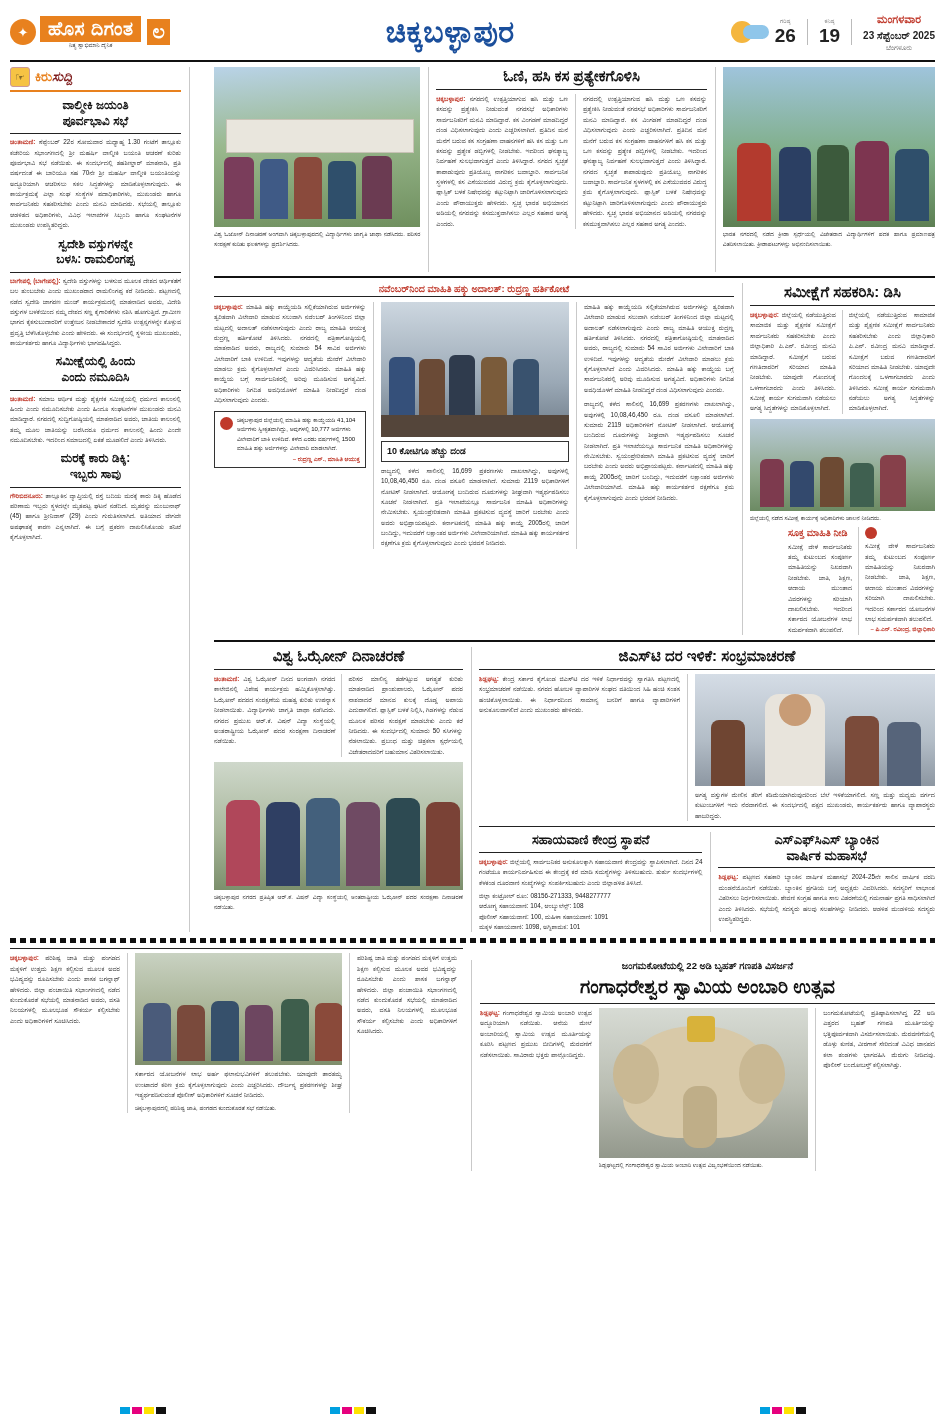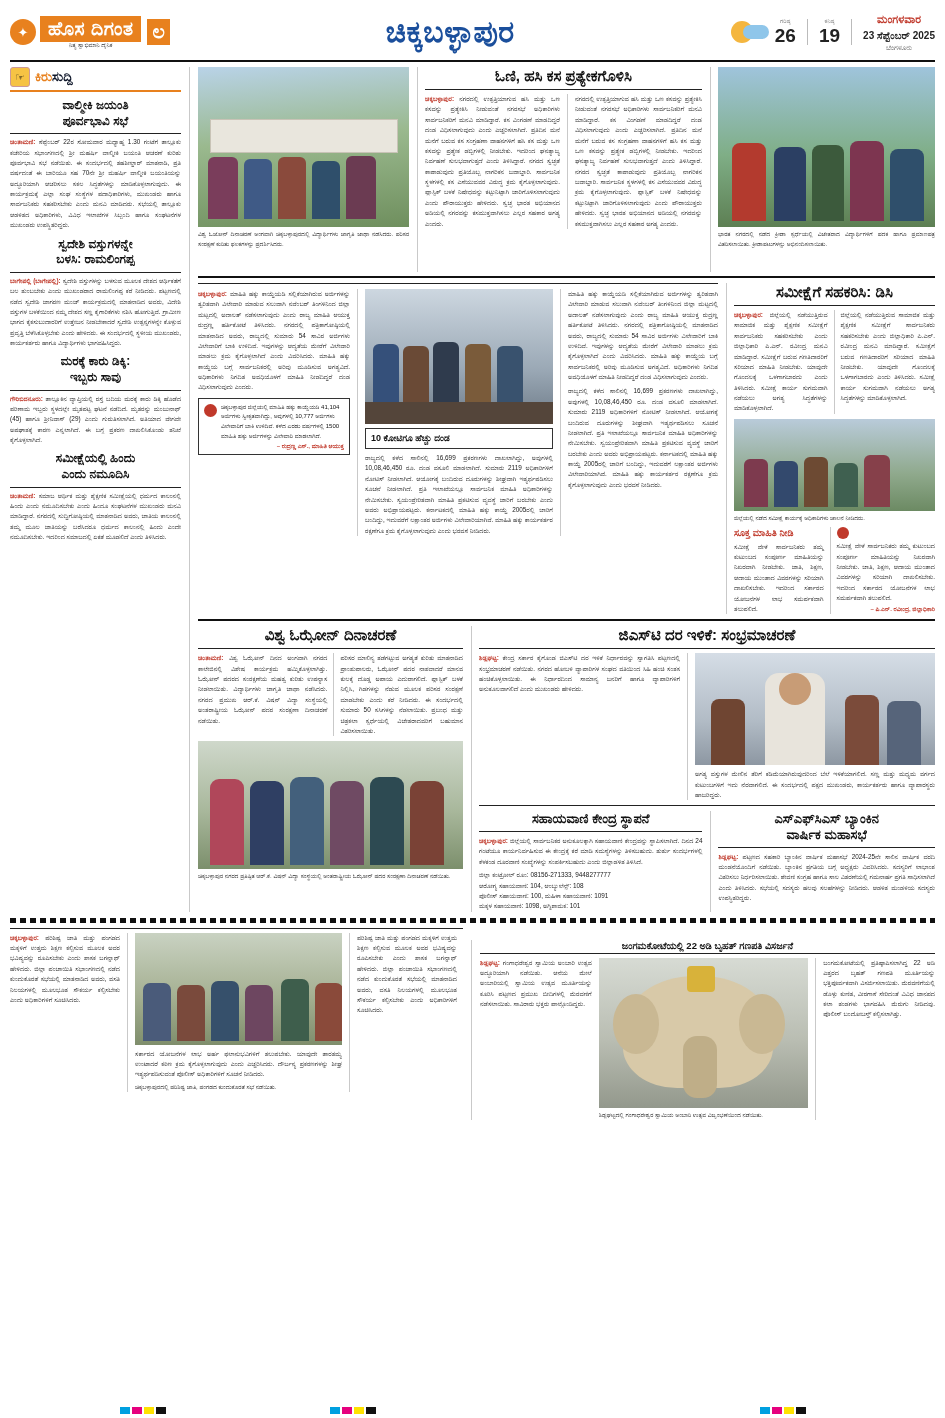--- a/index.html
+++ b/index.html
@@ -51,21 +51,21 @@
   .head-red { color:#c0392b; }
   .bighead { font-size:27px; font-weight:bold; text-align:center; letter-spacing:0px; line-height:1.15; color:#111;}
   .medhead { font-size:15px; font-weight:bold; text-align:center; line-height:1.2; color:#111;}
   .smallhead { font-size:12.5px; font-weight:bold; text-align:center; line-height:1.2;}
 
   
   .kiru-tab { display:flex; align-items:center; gap:5px; background:#fff; border-bottom:2px solid #e8811e; padding-bottom:3px;}
   .kiru-icon { width:20px; height:20px; background:#f6c344; border:1px solid #c99; border-radius:3px; display:flex; align-items:center; justify-content:center; font-size:11px;}
   .kiru-text { font-size:13px; font-weight:bold; }
   .kiru-text .k1 { color:#e8811e; }
-  .kiru-text .k2 { color:#0f172a; }
+  .kiru-text .k2 { color:#7f1d1d;font-style:italic; }
 
   .sb-head { font-size:12px; font-weight:bold; text-align:center; line-height:1.3; margin:6px 0 4px; }
 
   
   .inset { border:1px solid #333; padding:4px 5px; }
 
   .byline { font-size:6px; font-weight:bold; text-align:right; color:#c0392b; padding-top:2px;}
 
   
   .colorbar { position:absolute; bottom:4px; display:flex; gap:2px; }
@@ -132,35 +132,35 @@
       </div>
 
       <div style="margin-top:6px;">
         <div class="sb-head" style="white-space:pre-line;">ಸ್ವದೇಶಿ ವಸ್ತುಗಳನ್ನೇ
 ಬಳಸಿ: ರಾಮಲಿಂಗಪ್ಪ</div>
         <div class="rule" style="margin-bottom:3px;"></div>
         <div class="kn"><span class="hl">ಬಾಗೇಪಲ್ಲಿ (ಬಾಗೇಪಲ್ಲಿ):</span> <span>ಸ್ವದೇಶಿ ವಸ್ತುಗಳನ್ನು ಬಳಸುವ ಮೂಲಕ ದೇಶದ ಆರ್ಥಿಕತೆಗೆ ಬಲ ತುಂಬಬೇಕು ಎಂದು ಮುಖಂಡರಾದ ರಾಮಲಿಂಗಪ್ಪ ಕರೆ ನೀಡಿದರು. ಪಟ್ಟಣದಲ್ಲಿ ನಡೆದ ಸ್ವದೇಶಿ ಜಾಗರಣ ಮಂಚ್ ಕಾರ್ಯಕ್ರಮದಲ್ಲಿ ಮಾತನಾಡಿದ ಅವರು, ವಿದೇಶಿ ವಸ್ತುಗಳ ಬಳಕೆಯಿಂದ ನಮ್ಮ ದೇಶದ ಸಣ್ಣ ಕೈಗಾರಿಕೆಗಳು ನಶಿಸಿ ಹೋಗುತ್ತಿವೆ. ಗ್ರಾಮೀಣ ಭಾಗದ ಕೈಕಸುಬುದಾರರಿಗೆ ಉತ್ತೇಜನ ನೀಡಬೇಕಾದರೆ ಸ್ವದೇಶಿ ಉತ್ಪನ್ನಗಳನ್ನೇ ಕೊಳ್ಳುವ ಪ್ರವೃತ್ತಿ ಬೆಳೆಸಿಕೊಳ್ಳಬೇಕು ಎಂದು ಹೇಳಿದರು. ಈ ಸಂದರ್ಭದಲ್ಲಿ ಸ್ಥಳೀಯ ಮುಖಂಡರು, ಕಾರ್ಯಕರ್ತರು ಹಾಗೂ ವಿದ್ಯಾರ್ಥಿಗಳು ಭಾಗವಹಿಸಿದ್ದರು.</span></div>
       </div>
 
       <div style="margin-top:6px;">
+        <div class="sb-head" style="white-space:pre-line;">ಸಮೀಕ್ಷೆಯಲ್ಲಿ ಹಿಂದು
+ಎಂದು ನಮೂದಿಸಿ</div>
+        <div class="rule" style="margin-bottom:3px;"></div>
+        <div class="kn"><span class="hl">ಚಿಂತಾಮಣಿ:</span> <span>ಸಮಾಜ ಆರ್ಥಿಕ ಮತ್ತು ಶೈಕ್ಷಣಿಕ ಸಮೀಕ್ಷೆಯಲ್ಲಿ ಧರ್ಮದ ಕಾಲಂನಲ್ಲಿ ಹಿಂದು ಎಂದು ನಮೂದಿಸಬೇಕು ಎಂದು ಹಿಂದೂ ಸಂಘಟನೆಗಳ ಮುಖಂಡರು ಮನವಿ ಮಾಡಿದ್ದಾರೆ. ನಗರದಲ್ಲಿ ಸುದ್ದಿಗೋಷ್ಠಿಯಲ್ಲಿ ಮಾತನಾಡಿದ ಅವರು, ಜಾತಿಯ ಕಾಲಂನಲ್ಲಿ ತಮ್ಮ ಮೂಲ ಜಾತಿಯನ್ನು ಬರೆಸಿದರೂ ಧರ್ಮದ ಕಾಲಂನಲ್ಲಿ ಹಿಂದು ಎಂದೇ ನಮೂದಿಸಬೇಕು. ಇದರಿಂದ ಸಮಾಜದಲ್ಲಿ ಏಕತೆ ಮೂಡಲಿದೆ ಎಂದು ತಿಳಿಸಿದರು.</span></div>
+      </div>
+
+      <div style="margin-top:6px;">
         <div class="sb-head" style="white-space:pre-line;">ಮರಕ್ಕೆ ಕಾರು ಡಿಕ್ಕಿ:
 ಇಬ್ಬರು ಸಾವು</div>
         <div class="rule" style="margin-bottom:3px;"></div>
         <div class="kn"><span class="hl">ಗೌರಿಬಿದನೂರು:</span> <span>ತಾಲ್ಲೂಕಿನ ವ್ಯಾಪ್ತಿಯಲ್ಲಿ ರಸ್ತೆ ಬದಿಯ ಮರಕ್ಕೆ ಕಾರು ಡಿಕ್ಕಿ ಹೊಡೆದ ಪರಿಣಾಮ ಇಬ್ಬರು ಸ್ಥಳದಲ್ಲೇ ಮೃತಪಟ್ಟ ಘಟನೆ ನಡೆದಿದೆ. ಮೃತರನ್ನು ಮಂಜುನಾಥ್ (45) ಹಾಗೂ ಶ್ರೀನಿವಾಸ್ (29) ಎಂದು ಗುರುತಿಸಲಾಗಿದೆ. ಅತಿಯಾದ ವೇಗವೇ ಅಪಘಾತಕ್ಕೆ ಕಾರಣ ಎನ್ನಲಾಗಿದೆ. ಈ ಬಗ್ಗೆ ಪ್ರಕರಣ ದಾಖಲಿಸಿಕೊಂಡು ತನಿಖೆ ಕೈಗೊಳ್ಳಲಾಗಿದೆ.</span></div>
       </div>
-
-      <div style="margin-top:6px;">
-        <div class="sb-head" style="white-space:pre-line;">ಸಮೀಕ್ಷೆಯಲ್ಲಿ ಹಿಂದು
-ಎಂದು ನಮೂದಿಸಿ</div>
-        <div class="rule" style="margin-bottom:3px;"></div>
-        <div class="kn"><span class="hl">ಚಿಂತಾಮಣಿ:</span> <span>ಸಮಾಜ ಆರ್ಥಿಕ ಮತ್ತು ಶೈಕ್ಷಣಿಕ ಸಮೀಕ್ಷೆಯಲ್ಲಿ ಧರ್ಮದ ಕಾಲಂನಲ್ಲಿ ಹಿಂದು ಎಂದು ನಮೂದಿಸಬೇಕು ಎಂದು ಹಿಂದೂ ಸಂಘಟನೆಗಳ ಮುಖಂಡರು ಮನವಿ ಮಾಡಿದ್ದಾರೆ. ನಗರದಲ್ಲಿ ಸುದ್ದಿಗೋಷ್ಠಿಯಲ್ಲಿ ಮಾತನಾಡಿದ ಅವರು, ಜಾತಿಯ ಕಾಲಂನಲ್ಲಿ ತಮ್ಮ ಮೂಲ ಜಾತಿಯನ್ನು ಬರೆಸಿದರೂ ಧರ್ಮದ ಕಾಲಂನಲ್ಲಿ ಹಿಂದು ಎಂದೇ ನಮೂದಿಸಬೇಕು. ಇದರಿಂದ ಸಮಾಜದಲ್ಲಿ ಏಕತೆ ಮೂಡಲಿದೆ ಎಂದು ತಿಳಿಸಿದರು.</span></div>
-      </div>
-    </div>
-
-    <div class="col vline" style="width:746px; padding-left:8px;">
+    </div>
+
+    <div class="col vline" style="width:746px; padding-left:24px;">
 
       <div class="band" style="height:205px;">
         <div style="width:212px;">
           <div class="photo" style="height:160px;background:linear-gradient(175deg,#b9d3e8 0%,#9ab98e 45%,#6f8f5e 100%);">
             <div style="position:absolute;left:12px;top:52px;width:188px;height:34px;background:#e9e6dd;border:1px solid #c8c3b6;"></div>
             <div style="position:absolute;left:10px;bottom:8px;width:30px;height:62px;background:#7a3d5b;border-radius:6px 6px 0 0;"></div>
             <div style="position:absolute;left:46px;bottom:8px;width:28px;height:60px;background:#3f5a86;border-radius:6px 6px 0 0;"></div>
             <div style="position:absolute;left:80px;bottom:8px;width:28px;height:62px;background:#8a4a3c;border-radius:6px 6px 0 0;"></div>
             <div style="position:absolute;left:114px;bottom:8px;width:28px;height:58px;background:#2f4f6b;border-radius:6px 6px 0 0;"></div>
             <div style="position:absolute;left:148px;bottom:8px;width:30px;height:63px;background:#6b3b52;border-radius:6px 6px 0 0;"></div>
@@ -187,20 +187,21 @@
           </div>
           <div class="cap">ಭಾರತ ನಗರದಲ್ಲಿ ನಡೆದ ಕ್ರೀಡಾ ಸ್ಪರ್ಧೆಯಲ್ಲಿ ವಿಜೇತರಾದ ವಿದ್ಯಾರ್ಥಿಗಳಿಗೆ ಪದಕ ಹಾಗೂ ಪ್ರಮಾಣಪತ್ರ ವಿತರಿಸಲಾಯಿತು. ಕ್ರೀಡಾಪಟುಗಳನ್ನು ಅಭಿನಂದಿಸಲಾಯಿತು.</div>
         </div>
       </div>
 
       <div class="rule2" style="margin:4px 0 5px;"></div>
 
       <div class="band">
 
         <div style="width:520px;">
+          <div class="kicker head-red">ನವೆಂಬರ್‌ನಿಂದ ಮಾಹಿತಿ ಹಕ್ಕು ಅದಾಲತ್: ರುದ್ರಣ್ಣ ಹರ್ತಿಕೋಟೆ</div>
           <div class="rule" style="margin-bottom:5px;"></div>
 
           <div style="display:flex;gap:7px;">
 
             <div style="width:152px;">
               <div class="kn"><span class="hl">ಚಿಕ್ಕಬಳ್ಳಾಪುರ:</span> <span>ಮಾಹಿತಿ ಹಕ್ಕು ಕಾಯ್ದೆಯಡಿ ಸಲ್ಲಿಕೆಯಾಗಿರುವ ಅರ್ಜಿಗಳನ್ನು ತ್ವರಿತವಾಗಿ ವಿಲೇವಾರಿ ಮಾಡುವ ಸಲುವಾಗಿ ನವೆಂಬರ್ ತಿಂಗಳಿನಿಂದ ಜಿಲ್ಲಾ ಮಟ್ಟದಲ್ಲಿ ಅದಾಲತ್ ನಡೆಸಲಾಗುವುದು ಎಂದು ರಾಜ್ಯ ಮಾಹಿತಿ ಆಯುಕ್ತ ರುದ್ರಣ್ಣ ಹರ್ತಿಕೋಟೆ ತಿಳಿಸಿದರು. ನಗರದಲ್ಲಿ ಪತ್ರಿಕಾಗೋಷ್ಠಿಯಲ್ಲಿ ಮಾತನಾಡಿದ ಅವರು, ರಾಜ್ಯದಲ್ಲಿ ಸುಮಾರು 54 ಸಾವಿರ ಅರ್ಜಿಗಳು ವಿಲೇವಾರಿಗೆ ಬಾಕಿ ಉಳಿದಿವೆ. ಇವುಗಳನ್ನು ಆದ್ಯತೆಯ ಮೇರೆಗೆ ವಿಲೇವಾರಿ ಮಾಡಲು ಕ್ರಮ ಕೈಗೊಳ್ಳಲಾಗಿದೆ ಎಂದು ವಿವರಿಸಿದರು. ಮಾಹಿತಿ ಹಕ್ಕು ಕಾಯ್ದೆಯ ಬಗ್ಗೆ ಸಾರ್ವಜನಿಕರಲ್ಲಿ ಅರಿವು ಮೂಡಿಸುವ ಅಗತ್ಯವಿದೆ. ಅಧಿಕಾರಿಗಳು ನಿಗದಿತ ಅವಧಿಯೊಳಗೆ ಮಾಹಿತಿ ನೀಡದಿದ್ದರೆ ದಂಡ ವಿಧಿಸಲಾಗುವುದು ಎಂದರು.</span></div>
               <div class="inset" style="margin-top:5px;">
                 <div style="display:flex;gap:4px;">
                   <div style="width:13px;height:13px;border-radius:50%;background:#c0392b;flex:none;margin-top:1px;"></div>
                   <div class="tiny">ಚಿಕ್ಕಬಳ್ಳಾಪುರ ಜಿಲ್ಲೆಯಲ್ಲಿ ಮಾಹಿತಿ ಹಕ್ಕು ಕಾಯ್ದೆಯಡಿ 41,104 ಅರ್ಜಿಗಳು ಸ್ವೀಕೃತವಾಗಿದ್ದು, ಅವುಗಳಲ್ಲಿ 10,777 ಅರ್ಜಿಗಳು ವಿಲೇವಾರಿಗೆ ಬಾಕಿ ಉಳಿದಿವೆ. ಕಳೆದ ಎರಡು ವರ್ಷಗಳಲ್ಲಿ 1500 ಮಾಹಿತಿ ಹಕ್ಕು ಅರ್ಜಿಗಳನ್ನು ವಿಲೇವಾರಿ ಮಾಡಲಾಗಿದೆ.</div>
@@ -241,21 +242,21 @@
           <div class="photo" style="height:92px;margin-top:5px;background:linear-gradient(180deg,#b9cbda 0%,#8fa98c 60%,#6c8a63 100%);">
             <div style="position:absolute;left:10px;bottom:4px;width:24px;height:48px;background:#7d3a4e;border-radius:6px 6px 0 0;"></div>
             <div style="position:absolute;left:40px;bottom:4px;width:24px;height:46px;background:#33496d;border-radius:6px 6px 0 0;"></div>
             <div style="position:absolute;left:70px;bottom:4px;width:24px;height:50px;background:#6d4a33;border-radius:6px 6px 0 0;"></div>
             <div style="position:absolute;left:100px;bottom:4px;width:24px;height:44px;background:#3f6050;border-radius:6px 6px 0 0;"></div>
             <div style="position:absolute;left:130px;bottom:4px;width:26px;height:52px;background:#86404a;border-radius:6px 6px 0 0;"></div>
           </div>
           <div class="cap">ಜಿಲ್ಲೆಯಲ್ಲಿ ನಡೆದ ಸಮೀಕ್ಷೆ ಕಾರ್ಯಕ್ಕೆ ಅಧಿಕಾರಿಗಳು ಚಾಲನೆ ನೀಡಿದರು.</div>
 
           <div style="display:flex;gap:6px;margin-top:4px;">
-            <div style="width:46%;">
+            <div style="width:46%;margin-left:38px;">
               <div class="smallhead head-red" style="font-size:9.5px;text-align:left;">ಸೂಕ್ತ ಮಾಹಿತಿ ನೀಡಿ</div>
               <div class="kn" style="margin-top:3px;">ಸಮೀಕ್ಷೆ ವೇಳೆ ಸಾರ್ವಜನಿಕರು ತಮ್ಮ ಕುಟುಂಬದ ಸಂಪೂರ್ಣ ಮಾಹಿತಿಯನ್ನು ನಿಖರವಾಗಿ ನೀಡಬೇಕು. ಜಾತಿ, ಶಿಕ್ಷಣ, ಆದಾಯ ಮುಂತಾದ ವಿವರಗಳನ್ನು ಸರಿಯಾಗಿ ದಾಖಲಿಸಬೇಕು. ಇದರಿಂದ ಸರ್ಕಾರದ ಯೋಜನೆಗಳ ಲಾಭ ಸಮರ್ಪಕವಾಗಿ ತಲುಪಲಿದೆ.</div>
             </div>
             <div class="vline" style="width:54%;padding-left:6px;">
               <div style="width:12px;height:12px;border-radius:50%;background:#c0392b;margin-bottom:2px;"></div>
               <div class="kn">ಸಮೀಕ್ಷೆ ವೇಳೆ ಸಾರ್ವಜನಿಕರು ತಮ್ಮ ಕುಟುಂಬದ ಸಂಪೂರ್ಣ ಮಾಹಿತಿಯನ್ನು ನಿಖರವಾಗಿ ನೀಡಬೇಕು. ಜಾತಿ, ಶಿಕ್ಷಣ, ಆದಾಯ ಮುಂತಾದ ವಿವರಗಳನ್ನು ಸರಿಯಾಗಿ ದಾಖಲಿಸಬೇಕು. ಇದರಿಂದ ಸರ್ಕಾರದ ಯೋಜನೆಗಳ ಲಾಭ ಸಮರ್ಪಕವಾಗಿ ತಲುಪಲಿದೆ.</div>
               <div class="byline">– ಪಿ.ಎನ್. ರವೀಂದ್ರ, ಜಿಲ್ಲಾಧಿಕಾರಿ</div>
             </div>
           </div>
         </div>
@@ -349,20 +350,21 @@
           </div>
           <div class="kn" style="margin-top:4px;">ಸರ್ಕಾರದ ಯೋಜನೆಗಳ ಲಾಭ ಅರ್ಹ ಫಲಾನುಭವಿಗಳಿಗೆ ತಲುಪಬೇಕು. ಯಾವುದೇ ತಾರತಮ್ಯ ಉಂಟಾದರೆ ಕಠಿಣ ಕ್ರಮ ಕೈಗೊಳ್ಳಲಾಗುವುದು ಎಂದು ಎಚ್ಚರಿಸಿದರು. ದೌರ್ಜನ್ಯ ಪ್ರಕರಣಗಳನ್ನು ಶೀಘ್ರ ಇತ್ಯರ್ಥಪಡಿಸುವಂತೆ ಪೊಲೀಸ್ ಅಧಿಕಾರಿಗಳಿಗೆ ಸೂಚನೆ ನೀಡಿದರು.</div>
           <div class="cap">ಚಿಕ್ಕಬಳ್ಳಾಪುರದಲ್ಲಿ ಪರಿಶಿಷ್ಟ ಜಾತಿ, ಪಂಗಡದ ಕುಂದುಕೊರತೆ ಸಭೆ ನಡೆಯಿತು.</div>
         </div>
         <div class="kn vline" style="width:108px;padding-left:7px;">ಪರಿಶಿಷ್ಟ ಜಾತಿ ಮತ್ತು ಪಂಗಡದ ಮಕ್ಕಳಿಗೆ ಉತ್ತಮ ಶಿಕ್ಷಣ ಕಲ್ಪಿಸುವ ಮೂಲಕ ಅವರ ಭವಿಷ್ಯವನ್ನು ರೂಪಿಸಬೇಕು ಎಂದು ಶಾಸಕ ಜಗನ್ನಾಥ್ ಹೇಳಿದರು. ಜಿಲ್ಲಾ ಪಂಚಾಯಿತಿ ಸಭಾಂಗಣದಲ್ಲಿ ನಡೆದ ಕುಂದುಕೊರತೆ ಸಭೆಯಲ್ಲಿ ಮಾತನಾಡಿದ ಅವರು, ವಸತಿ ನಿಲಯಗಳಲ್ಲಿ ಮೂಲಭೂತ ಸೌಕರ್ಯ ಕಲ್ಪಿಸಬೇಕು ಎಂದು ಅಧಿಕಾರಿಗಳಿಗೆ ಸೂಚಿಸಿದರು.</div>
       </div>
     </div>
 
     <div class="vline" style="width:464px;padding-left:8px;margin-top:12px;">
       <div class="kicker">ಜಂಗಮಕೋಟೆಯಲ್ಲಿ 22 ಅಡಿ ಬೃಹತ್ ಗಣಪತಿ ವಿಸರ್ಜನೆ</div>
+      <div class="smallhead" style="font-size:19px;margin:3px 0 4px;">ಗಂಗಾಧರೇಶ್ವರ ಸ್ವಾಮಿಯ ಅಂಬಾರಿ ಉತ್ಸವ</div>
       <div class="rule" style="margin-bottom:4px;"></div>
       <div style="display:flex;gap:7px;">
         <div class="kn" style="width:112px;"><span class="hl">ಶಿಡ್ಲಘಟ್ಟ:</span> <span>ಗಂಗಾಧರೇಶ್ವರ ಸ್ವಾಮಿಯ ಅಂಬಾರಿ ಉತ್ಸವ ಅದ್ಧೂರಿಯಾಗಿ ನಡೆಯಿತು. ಆನೆಯ ಮೇಲೆ ಅಂಬಾರಿಯಲ್ಲಿ ಸ್ವಾಮಿಯ ಉತ್ಸವ ಮೂರ್ತಿಯನ್ನು ಕೂರಿಸಿ ಪಟ್ಟಣದ ಪ್ರಮುಖ ಬೀದಿಗಳಲ್ಲಿ ಮೆರವಣಿಗೆ ನಡೆಸಲಾಯಿತು. ಸಾವಿರಾರು ಭಕ್ತರು ಪಾಲ್ಗೊಂಡಿದ್ದರು.</span></div>
         <div style="width:210px;">
           <div class="photo" style="height:150px;background:linear-gradient(180deg,#d7dbd4 0%,#b9bdb2 55%,#93988c 100%);">
             <div style="position:absolute;left:24px;top:18px;width:150px;height:112px;background:#d8c9a8;border-radius:48% 48% 36% 36%;"></div>
             <div style="position:absolute;left:14px;top:36px;width:46px;height:60px;background:#c9b893;border-radius:50%;"></div>
             <div style="position:absolute;left:140px;top:36px;width:46px;height:60px;background:#c9b893;border-radius:50%;"></div>
             <div style="position:absolute;left:88px;top:8px;width:28px;height:26px;background:#d8b23a;border-radius:4px;"></div>
             <div style="position:absolute;left:84px;top:78px;width:34px;height:62px;background:#bfae88;border-radius:14px;"></div>

